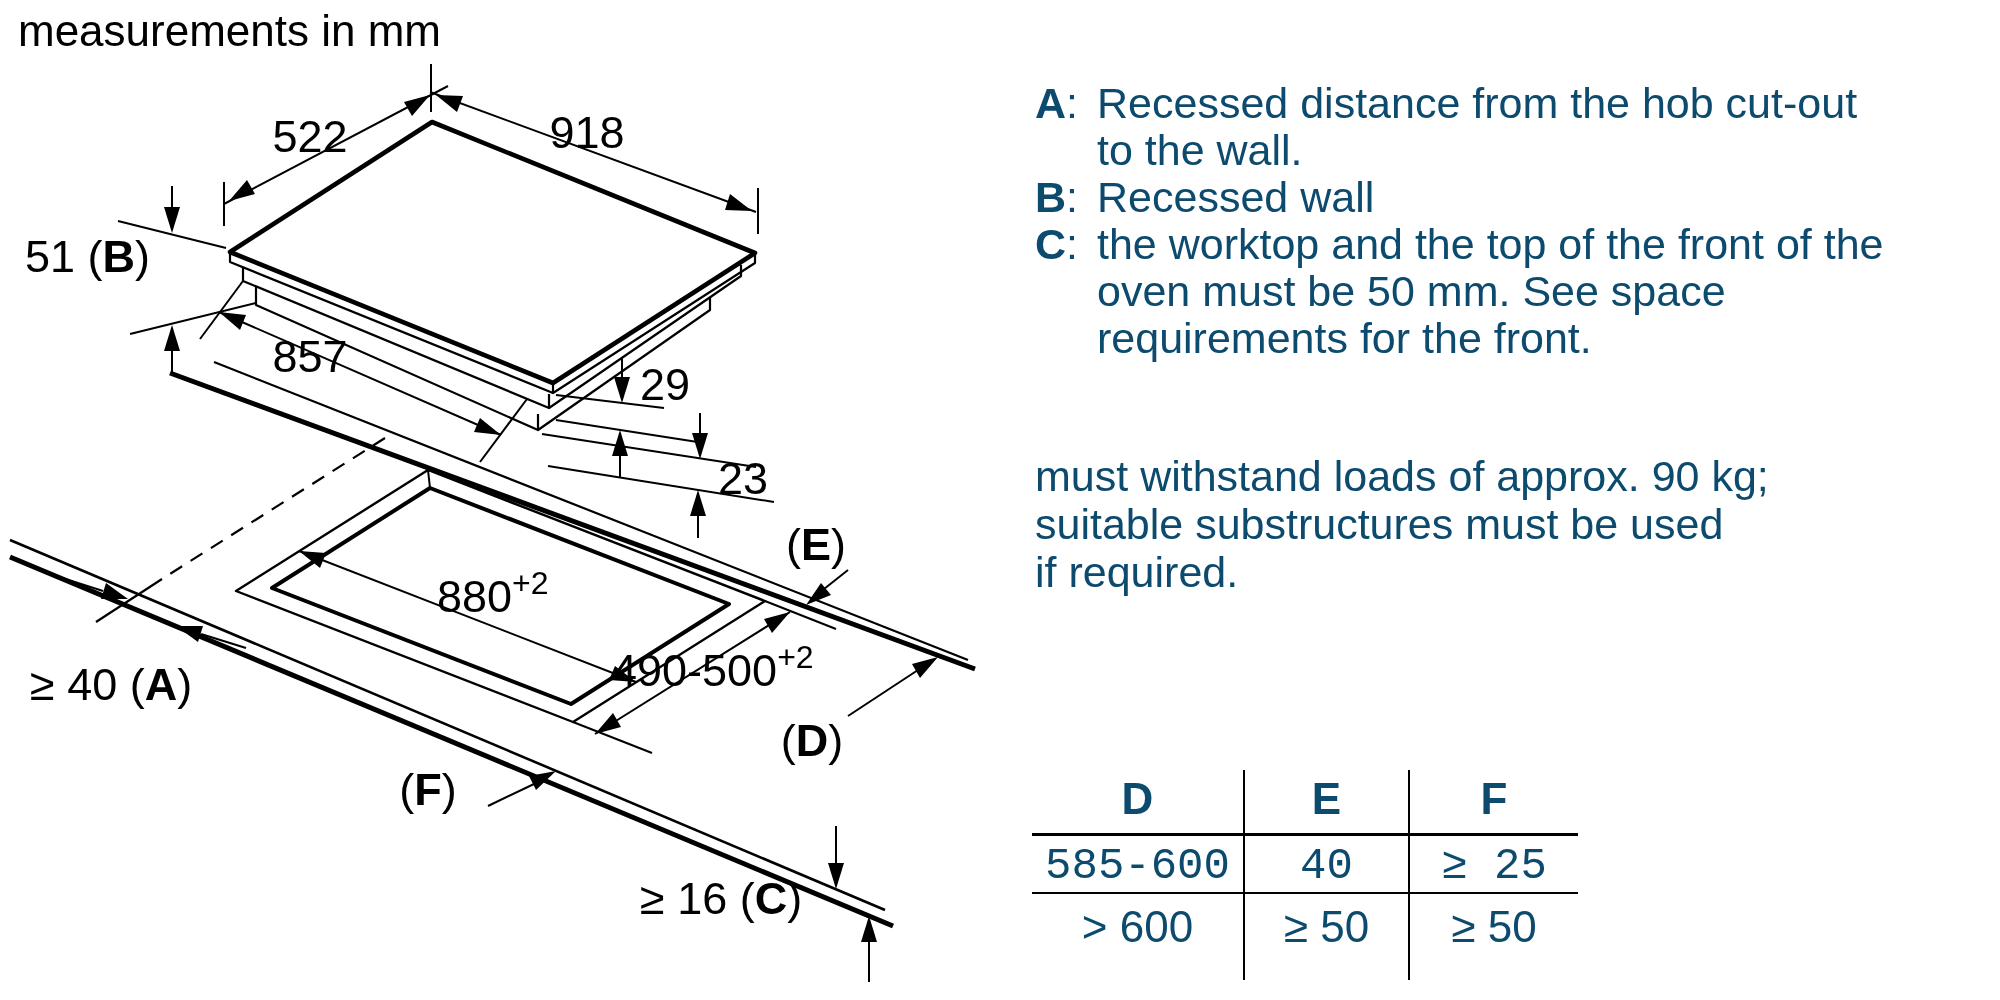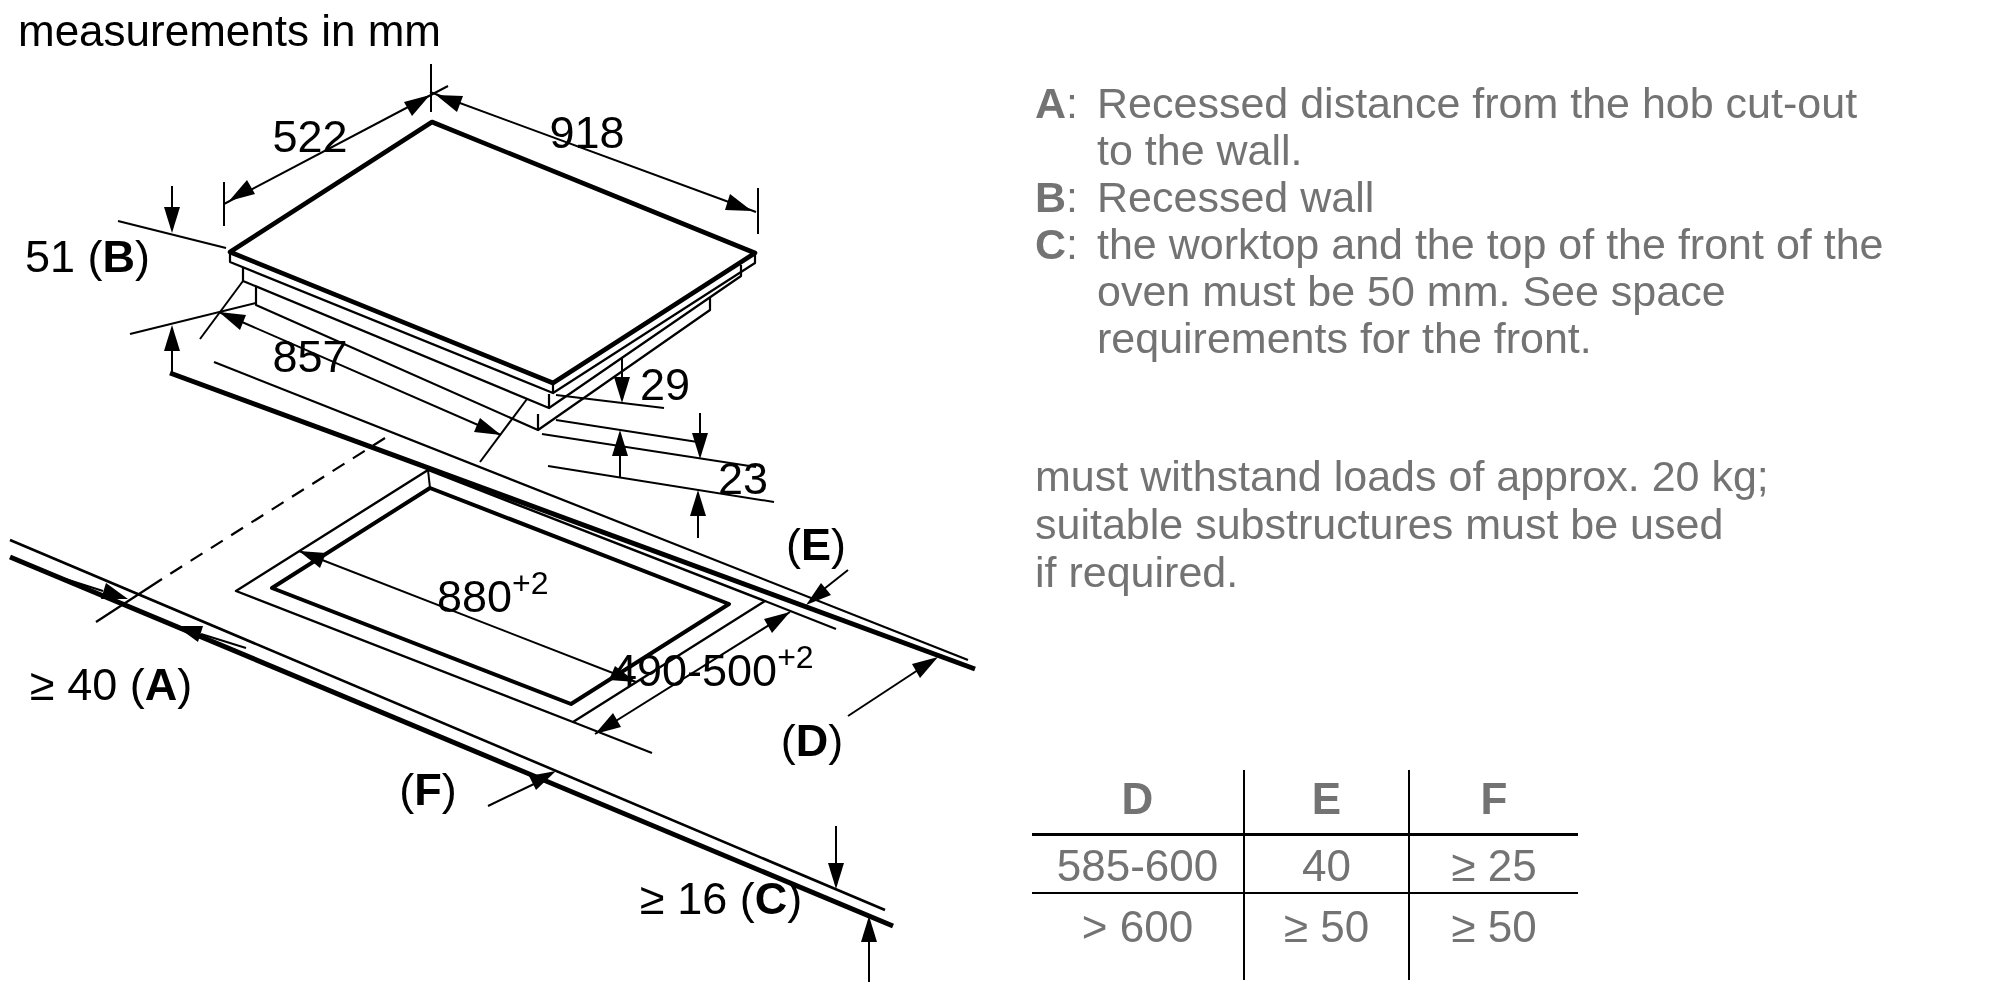--- a/index.html
+++ b/index.html
@@ -1,38 +1,38 @@
 <!DOCTYPE html>
 <html><head>
 <meta charset="utf-8">
 <style>
   html,body{margin:0;padding:0;background:#ffffff;}
   .stage{position:relative;width:2000px;height:1000px;background:#fff;overflow:hidden;
-         font-family:"Liberation Sans",sans-serif;color:#737373;}
+         font-family:"Liberation Sans",sans-serif;color:#0c4a6e;}
   .drawing{position:absolute;left:0;top:0;}
   svg text{fill:#000;font-family:"Liberation Sans",sans-serif;}
   .fs45{font-size:45px;}
   .bold{font-weight:bold;}
   .sup{font-size:32px;}
   
   .legend{position:absolute;left:1035px;top:80px;width:950px;font-size:43px;line-height:47px;}
   .legend-item{display:flex;}
   .legend-term{width:62px;flex:0 0 62px;font-weight:bold;}
   .legend-term .colon{font-weight:normal;}
   .legend-lines{flex:1;}
   .note{position:absolute;left:1035px;top:452px;font-size:43px;line-height:48px;white-space:nowrap;}
   
   .spec-table{position:absolute;left:1032px;top:770px;width:546px;font-size:44px;}
   .trow{display:flex;}
   .tcell{text-align:center;box-sizing:border-box;}
   .c1{width:213px;}
   .c2{width:165px;}
   .c3{width:168px;}
   .thead .tcell{font-weight:bold;height:65px;line-height:58px;}
-  .r1 .tcell{height:59px;line-height:62px;}
+  .r1 .tcell{height:59px;line-height:62px;font-family:Liberation Mono, monospace;}
   .r2 .tcell{height:86px;line-height:66px;}
   .vline-r{border-right:2.5px solid #000;}
   .hline-b{border-bottom:2.5px solid #000;}
 </style>
 </head>
 <body>
 
 <div class="stage">
 
   <svg class="drawing" width="1010" height="1000" viewBox="0 0 1010 1000">
@@ -193,21 +193,21 @@
       <div class="legend-term"><span>C</span><span class="colon">:</span></div>
       <div class="legend-lines">
         <div>the worktop and the top of the front of the</div>
         <div>oven must be 50 mm. See space</div>
         <div>requirements for the front.</div>
       </div>
     </div>
   </div>
 
   <div class="note">
-    <div>must withstand loads of approx. 20 kg;</div>
+    <div>must withstand loads of approx. 90 kg;</div>
     <div>suitable substructures must be used</div>
     <div>if required.</div>
   </div>
 
   <div class="spec-table">
     <div class="trow thead">
       <div class="tcell c1 vline-r">D</div>
       <div class="tcell c2 vline-r">E</div>
       <div class="tcell c3">F</div>
     </div>

